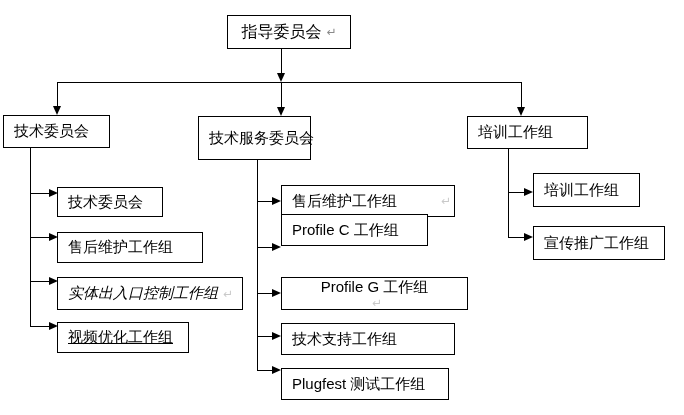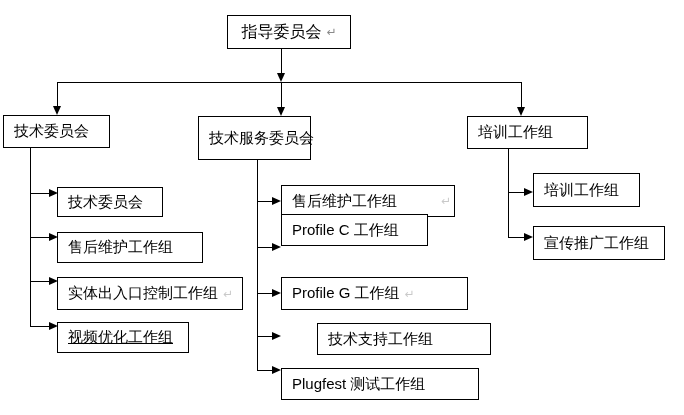--- a/index.html
+++ b/index.html
@@ -95,21 +95,21 @@
   <div class="arr right" style="left:49px; top:277px;"></div>
   <div class="line h" style="left:30px; top:326px; width:20px;"></div>
   <div class="arr right" style="left:49px; top:322px;"></div>
 
   <div class="node" style="left:57px; top:187px; width:106px; height:30px;">
     <span>技术委员会</span>
   </div>
   <div class="node" style="left:57px; top:232px; width:146px; height:31px;">
     <span>售后维护工作组</span>
   </div>
-  <div class="node" style="left:57px; top:277px; width:186px; height:33px;">
+  <div class="node" style="left:57px; top:277px; width:186px; height:33px;font-style:italic;">
     <span>实体出入口控制工作组</span>
     <span class="pmark faint">↵</span>
   </div>
   <div class="node" style="left:57px; top:322px; width:132px; height:31px;text-decoration:underline;">
     <span>视频优化工作组</span>
   </div>
 
   <div class="line v" style="left:257px; top:160px; height:210px;"></div>
   <div class="line h" style="left:257px; top:201px; width:16px;"></div>
   <div class="arr right" style="left:272px; top:197px;"></div>
@@ -122,28 +122,28 @@
   <div class="line h" style="left:257px; top:370px; width:16px;"></div>
   <div class="arr right" style="left:272px; top:366px;"></div>
 
   <div class="node" style="left:281px; top:185px; width:174px; height:32px;gap:39px;">
     <span>售后维护工作组</span>
     <span class="pmark faint">↵</span>
   </div>
   <div class="node" style="left:281px; top:214px; width:147px; height:32px;">
     <span>Profile C 工作组</span>
   </div>
-  <div class="node" style="left:281px; top:277px; width:187px; height:33px;">
+  <div class="node" style="left:281px; top:277px; width:187px; height:33px;flex-direction:column;">
     <span>Profile G 工作组</span>
     <span class="pmark faint">↵</span>
   </div>
-  <div class="node" style="left:281px; top:323px; width:174px; height:32px;margin-left:36px;">
+  <div class="node" style="left:281px; top:323px; width:174px; height:32px;">
     <span>技术支持工作组</span>
   </div>
-  <div class="node" style="left:281px; top:368px; width:198px; height:32px;">
+  <div class="node" style="left:281px; top:368px; width:168px; height:32px;">
     <span>Plugfest 测试工作组</span>
   </div>
 
   <div class="line v" style="left:508px; top:149px; height:88px;"></div>
   <div class="line h" style="left:508px; top:192px; width:17px;"></div>
   <div class="arr right" style="left:524px; top:188px;"></div>
   <div class="line h" style="left:508px; top:237px; width:17px;"></div>
   <div class="arr right" style="left:524px; top:233px;"></div>
 
   <div class="node" style="left:533px; top:173px; width:107px; height:34px;">

